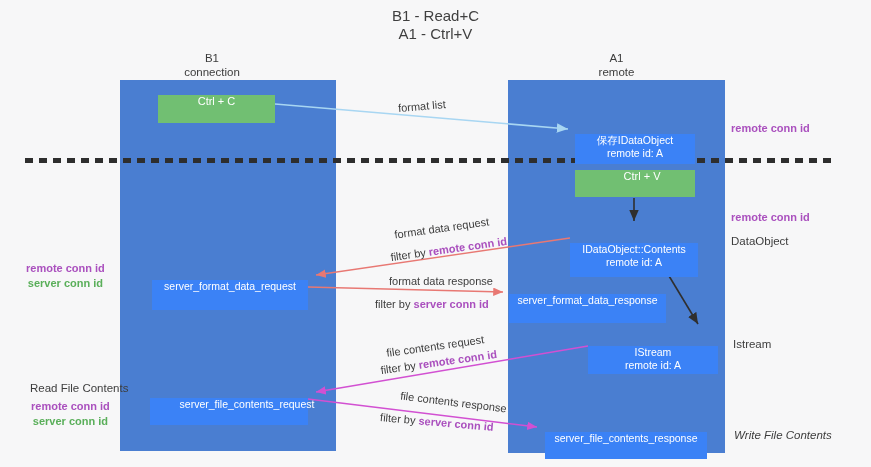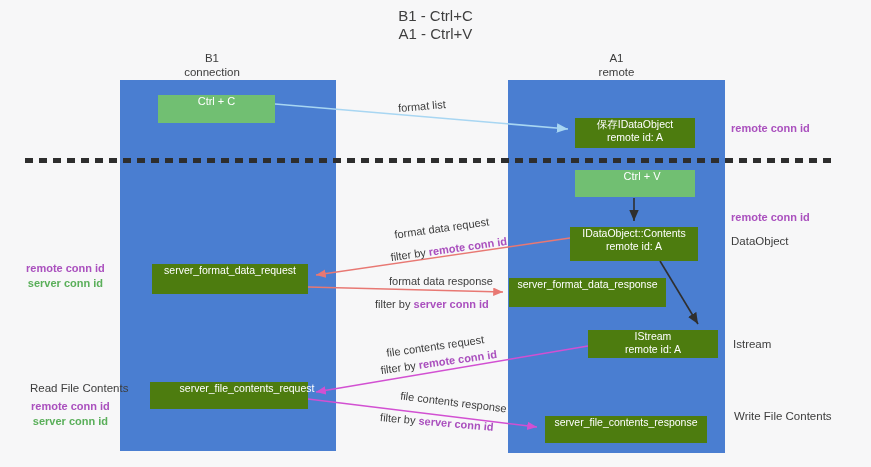--- a/index.html
+++ b/index.html
@@ -27,21 +27,21 @@
   #col-right { left:508px; width:217px; height:373px; }
   .dashed-sep {
     position:absolute; left:25px; top:158px; width:807px; height:5px;
     background:repeating-linear-gradient(90deg,#2e2e2e 0,#2e2e2e 8px,transparent 8px,transparent 14px);
   }
   .node {
     position:absolute; display:flex; flex-direction:column;
     align-items:center; justify-content:flex-start;
     color:#fff; text-align:center; line-height:13px;
   }
-  .node.orange { background:#4d7c0f; font-size:10.5px; }
+  .node.orange { background:#3b82f6; font-size:10.5px;margin-top:16px; }
   .node.green  { background:#71bf72; font-size:11px; }
   #n-ctrlc    { left:158px; top:95px;  width:117px; height:28px; }
   #n-save     { left:575px; top:118px; width:120px; height:30px; }
   #n-ctrlv    { left:575px; top:170px; width:120px; height:27px;padding-left:14px; }
   #n-getdata  { left:570px; top:227px; width:128px; height:34px; }
   #n-fmtreq   { left:152px; top:264px; width:156px; height:30px; }
   #n-fmtresp  { left:509px; top:278px; width:157px; height:29px; }
   #n-istream  { left:588px; top:330px; width:130px; height:28px; }
   #n-filereq  { left:150px; top:382px; width:158px; height:27px;padding-left:36px; }
   #n-fileresp { left:545px; top:416px; width:162px; height:27px; }
@@ -59,36 +59,36 @@
   #l-fcreq   { left:386px; top:340px; transform:rotate(-8deg); }
   #l-fbr2    { left:380px; top:356px; transform:rotate(-8deg); }
   #l-fcresp  { left:400px; top:396px; transform:rotate(7deg); }
   #l-fbs2    { left:380px; top:416px; transform:rotate(5deg); }
   .side-label { position:absolute; white-space:nowrap; font-size:11.5px; color:#3d3d3d; }
   .side-label.bold-purple { font-weight:bold; color:#aa50be; font-size:11px; }
   #r-remote1 { left:731px; top:122px; }
   #r-remote2 { left:731px; top:211px; }
   #r-dataobj { left:731px; top:235px; }
   #r-istream { left:733px; top:338px; }
-  #r-write   { left:734px; top:410px; }
+  #r-write   { left:734px; top:429px;font-style:italic; }
   .left-id-block {
     position:absolute; font-size:11px; font-weight:bold;
     line-height:15px; text-align:center; white-space:nowrap;
   }
   #lb-ids1 { left:26px; top:261px; }
   #lb-ids2 { left:31px; top:399px; }
   #lb-read { left:30px; top:382px; }
 </style>
 </head>
 <body>
 
 <div id="stage">
 
   <div class="title">
-    <div>B1 - Ctrl+C</div>
+    <div>B1 - Read+C</div>
     <div>A1 - Ctrl+V</div>
   </div>
 
   <div id="hdr-left" class="col-header">
     <div>B1</div>
     <div>connection</div>
   </div>
   <div id="hdr-right" class="col-header">
     <div>A1</div>
     <div>remote</div>

